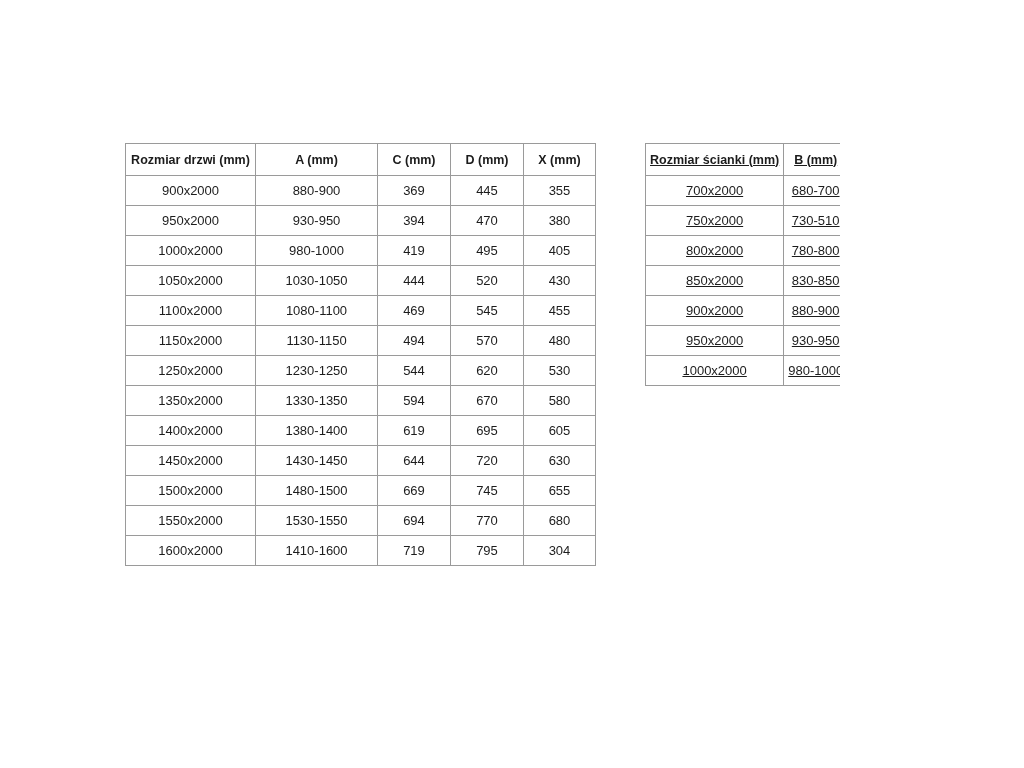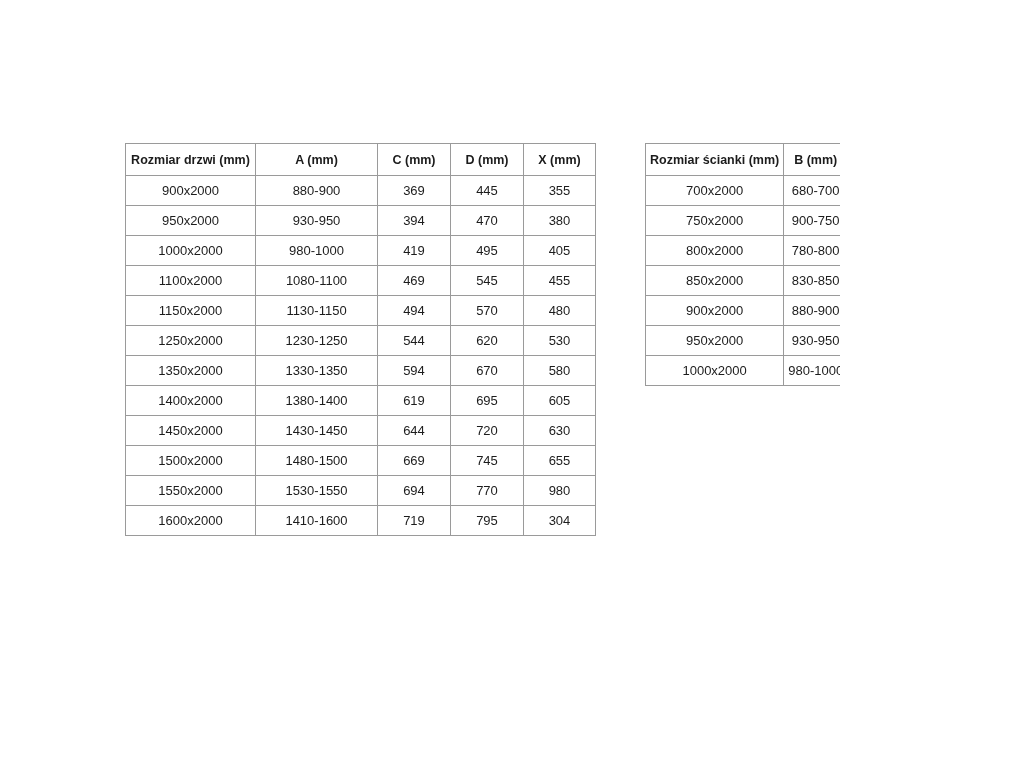--- a/index.html
+++ b/index.html
@@ -37,21 +37,21 @@
   table.spec-table th {
     font-weight: bold;
     font-size: 12.5px;
     height: 31px;
   }
   table.spec-table td {
     font-weight: normal;
     height: 29px;
   }
   #door-table { left: 125px; top: 143px; }
-  #wall-table { left: 645px; top: 143px; }
+  #wall-table { left: 645px; top: 143px; text-decoration: underline; }
 </style>
 </head>
 <body>
 
 <div class="canvas">
 
   <table id="door-table" class="spec-table">
     <colgroup>
       <col style="width:130px">
       <col style="width:122px">
@@ -84,20 +84,27 @@
           <td>380</td>
         </tr>
         <tr>
           <td>1000x2000</td>
           <td>980-1000</td>
           <td>419</td>
           <td>495</td>
           <td>405</td>
         </tr>
         <tr>
+          <td>1050x2000</td>
+          <td>1030-1050</td>
+          <td>444</td>
+          <td>520</td>
+          <td>430</td>
+        </tr>
+        <tr>
           <td>1100x2000</td>
           <td>1080-1100</td>
           <td>469</td>
           <td>545</td>
           <td>455</td>
         </tr>
         <tr>
           <td>1150x2000</td>
           <td>1130-1150</td>
           <td>494</td>
@@ -137,21 +144,21 @@
           <td>1480-1500</td>
           <td>669</td>
           <td>745</td>
           <td>655</td>
         </tr>
         <tr>
           <td>1550x2000</td>
           <td>1530-1550</td>
           <td>694</td>
           <td>770</td>
-          <td>980</td>
+          <td>680</td>
         </tr>
         <tr>
           <td>1600x2000</td>
           <td>1410-1600</td>
           <td>719</td>
           <td>795</td>
           <td>304</td>
         </tr>
       </tbody>
   </table>
@@ -167,21 +174,21 @@
           <th>B (mm)</th>
         </tr>
     </thead>
     <tbody>
         <tr>
           <td>700x2000</td>
           <td>680-700</td>
         </tr>
         <tr>
           <td>750x2000</td>
-          <td>900-750</td>
+          <td>730-510</td>
         </tr>
         <tr>
           <td>800x2000</td>
           <td>780-800</td>
         </tr>
         <tr>
           <td>850x2000</td>
           <td>830-850</td>
         </tr>
         <tr>

